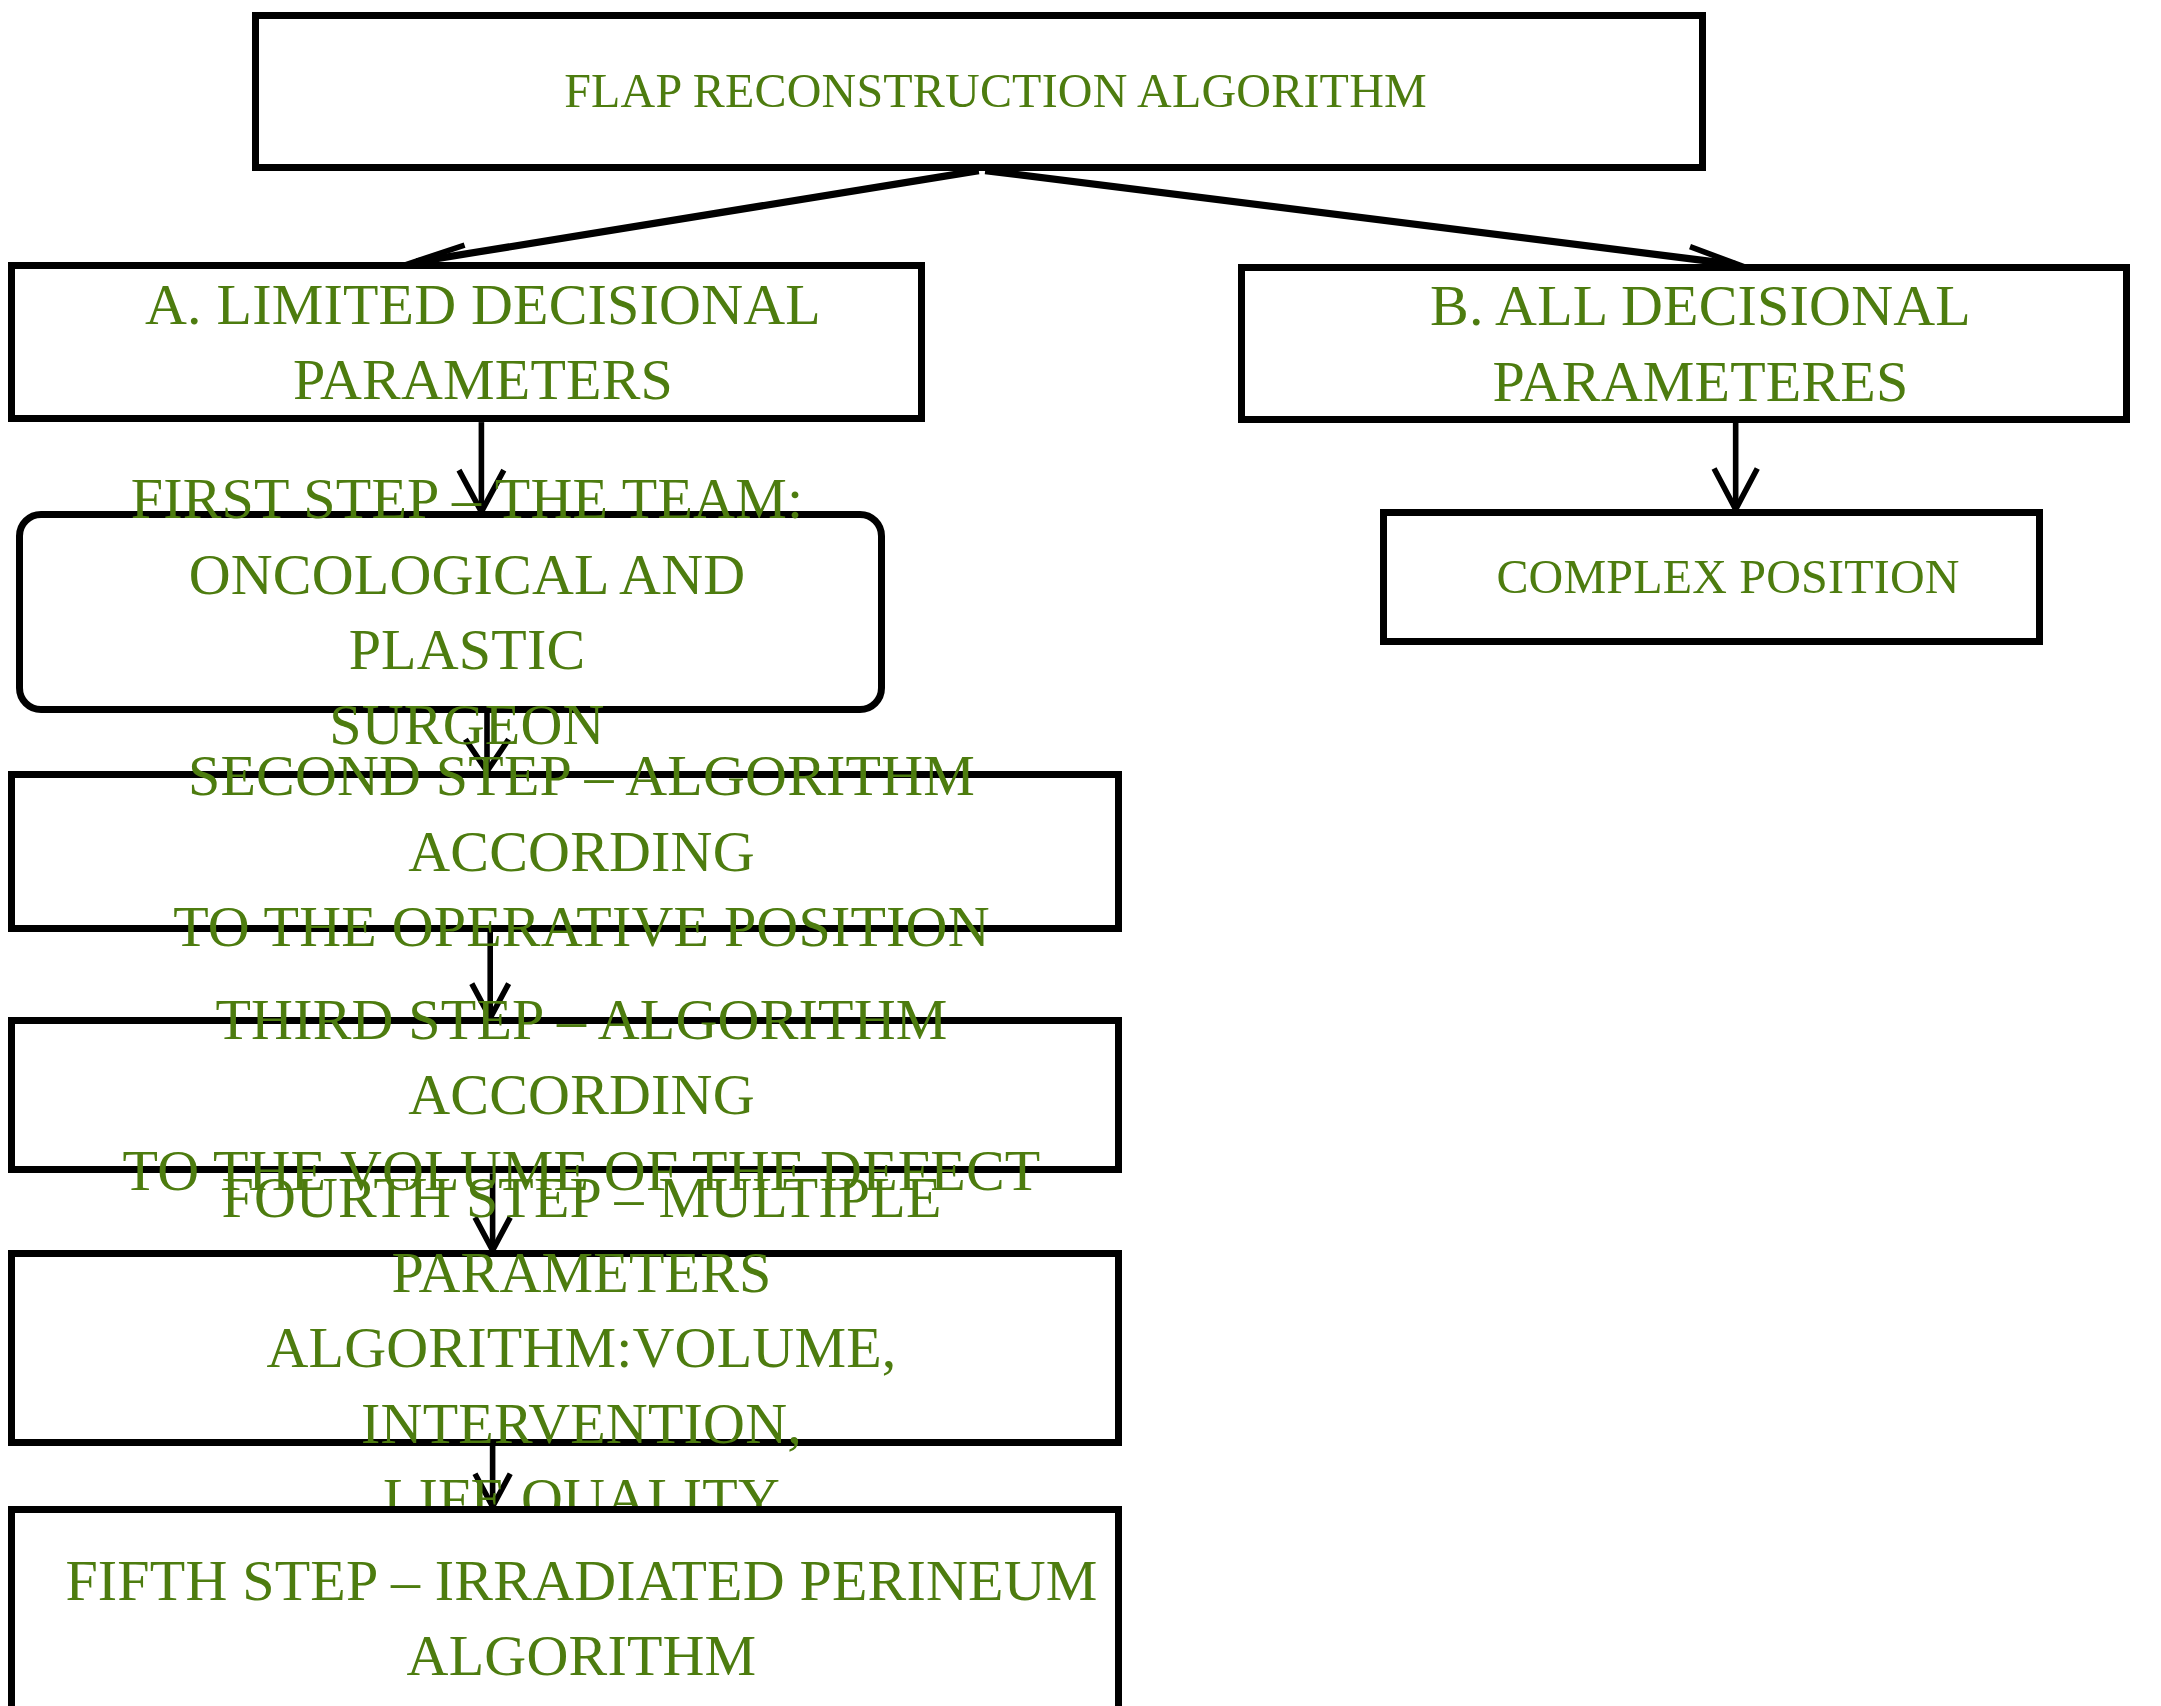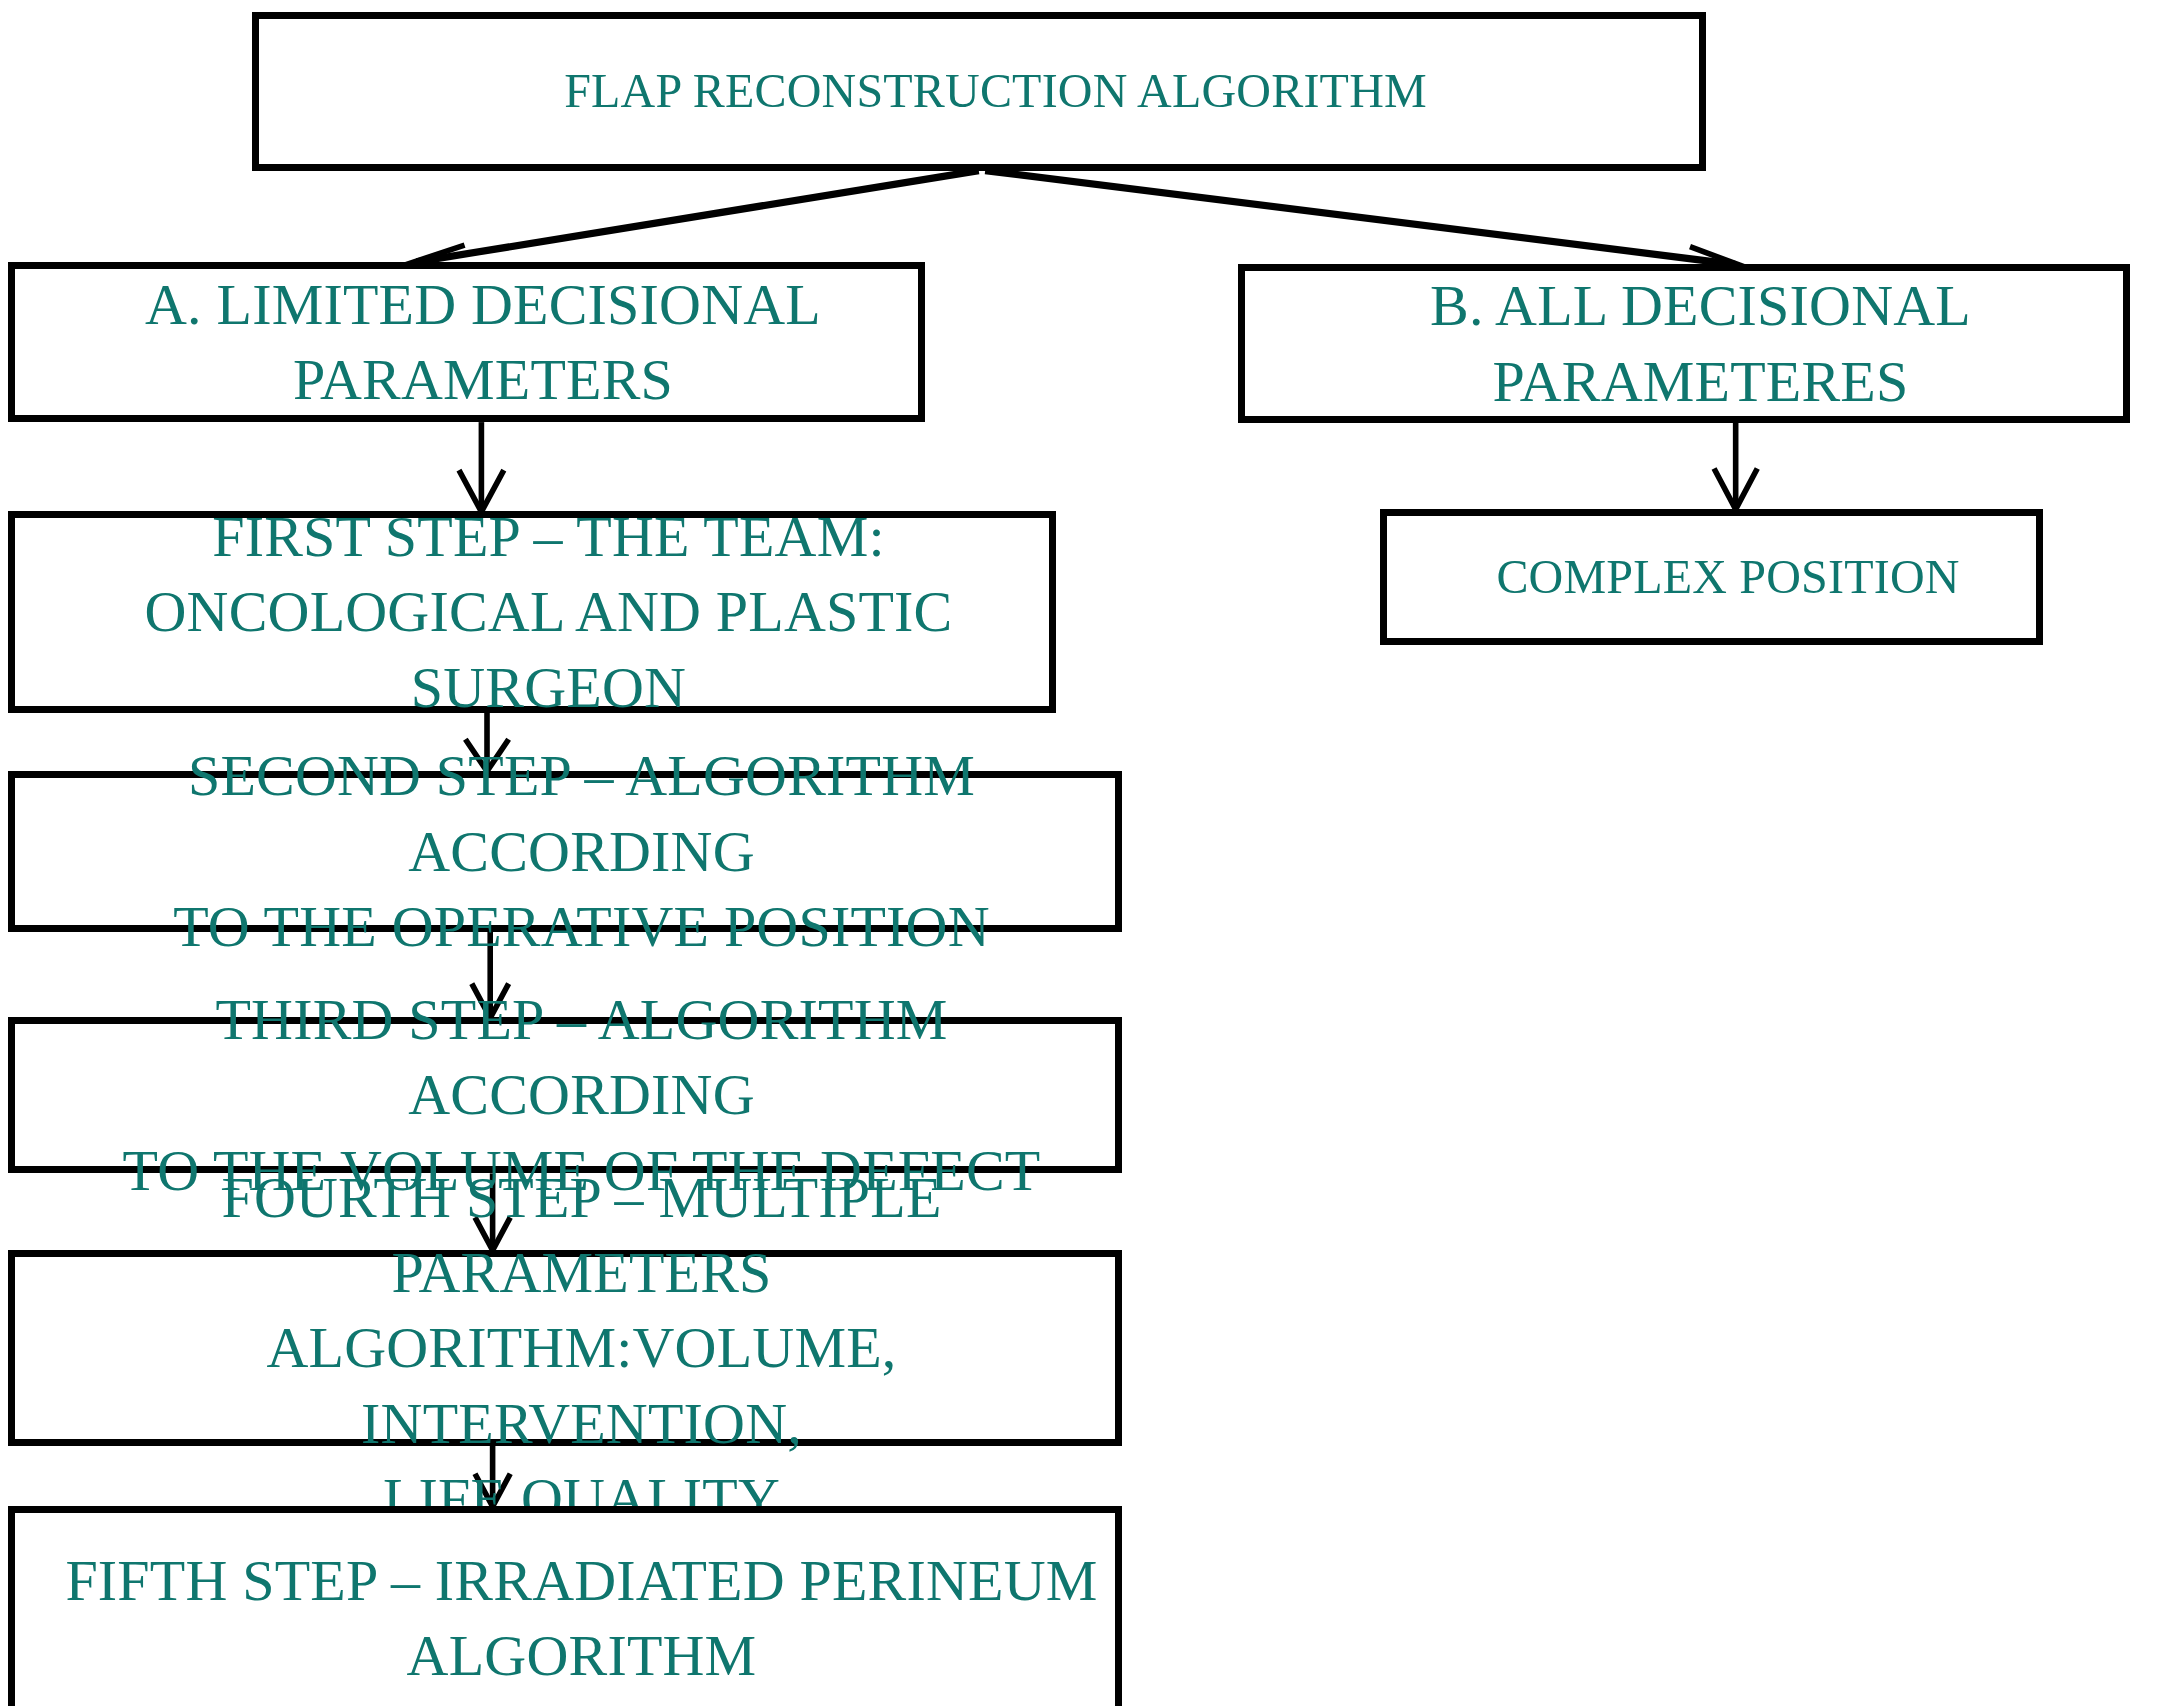--- a/index.html
+++ b/index.html
@@ -17,41 +17,41 @@
   }
   .node {
     position: absolute;
     box-sizing: border-box;
     background: #ffffff;
     border: 7.2px solid #000000;
     display: flex;
     align-items: center;
     justify-content: center;
     text-align: center;
-    color: #0f766e;
+    color: #4d7c0f;
     padding-left: 33px;
   }
   .node .label {
     display: block;
     width: 100%;
     padding: 0 14.4px;
     font-size: 58px;
     line-height: 1.30;
     letter-spacing: 0.2px;
     white-space: pre-line;
     text-align: center;
   }
   
   #node-root        { left: 252px;  top: 12px;   width: 1454px; height: 159px; }
   #node-root .label { font-size: 48px; }
 
   #node-branch-a    { left: 8px;   top: 262px;  width: 917px; height: 160px; }
   #node-branch-b    { left: 1238px; top: 264px;  width: 892px; height: 159px; justify-content: flex-end; }
 
-  #node-step-1      { left: 8px;   top: 511px;  width: 1048px; height: 202px; }
+  #node-step-1      { left: 16px;   top: 511px;  width: 869px; height: 202px; border-radius: 25px; }
   #node-complex     { left: 1380px; top: 509px;  width: 663px;  height: 136px; }
   #node-complex .label { font-size: 48px; }
 
   #node-step-2      { left: 8px;   top: 771px;  width: 1114px; height: 161px; }
   #node-step-3      { left: 8px;   top: 1017px; width: 1114px; height: 156px; }
   #node-step-4      { left: 8px;   top: 1250px; width: 1114px; height: 196px; }
   #node-step-5      { left: 8px;   top: 1506px; width: 1114px; height: 224px; }
 
   
   #connectors {

